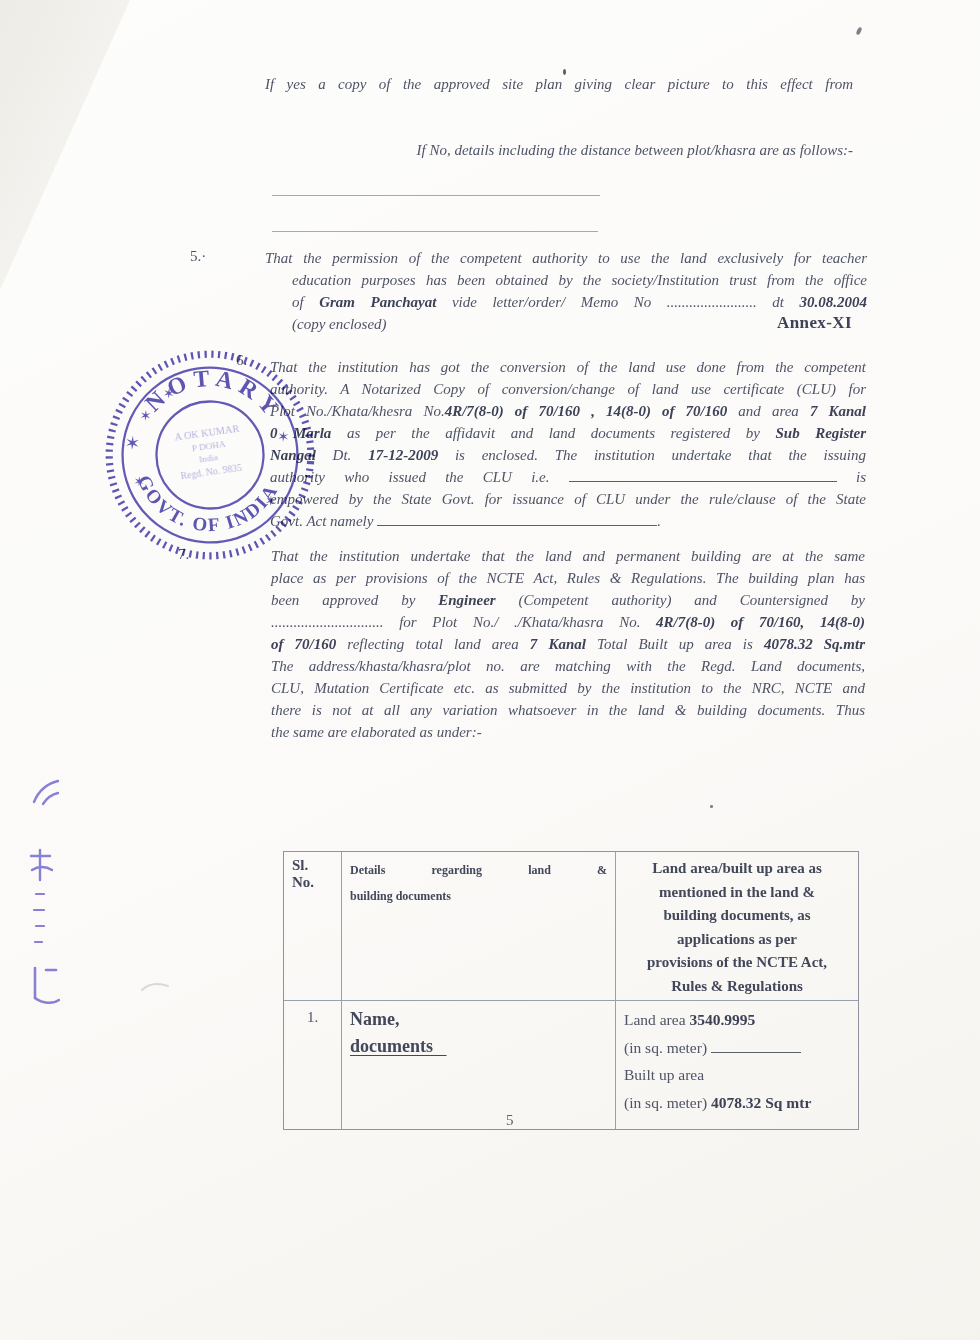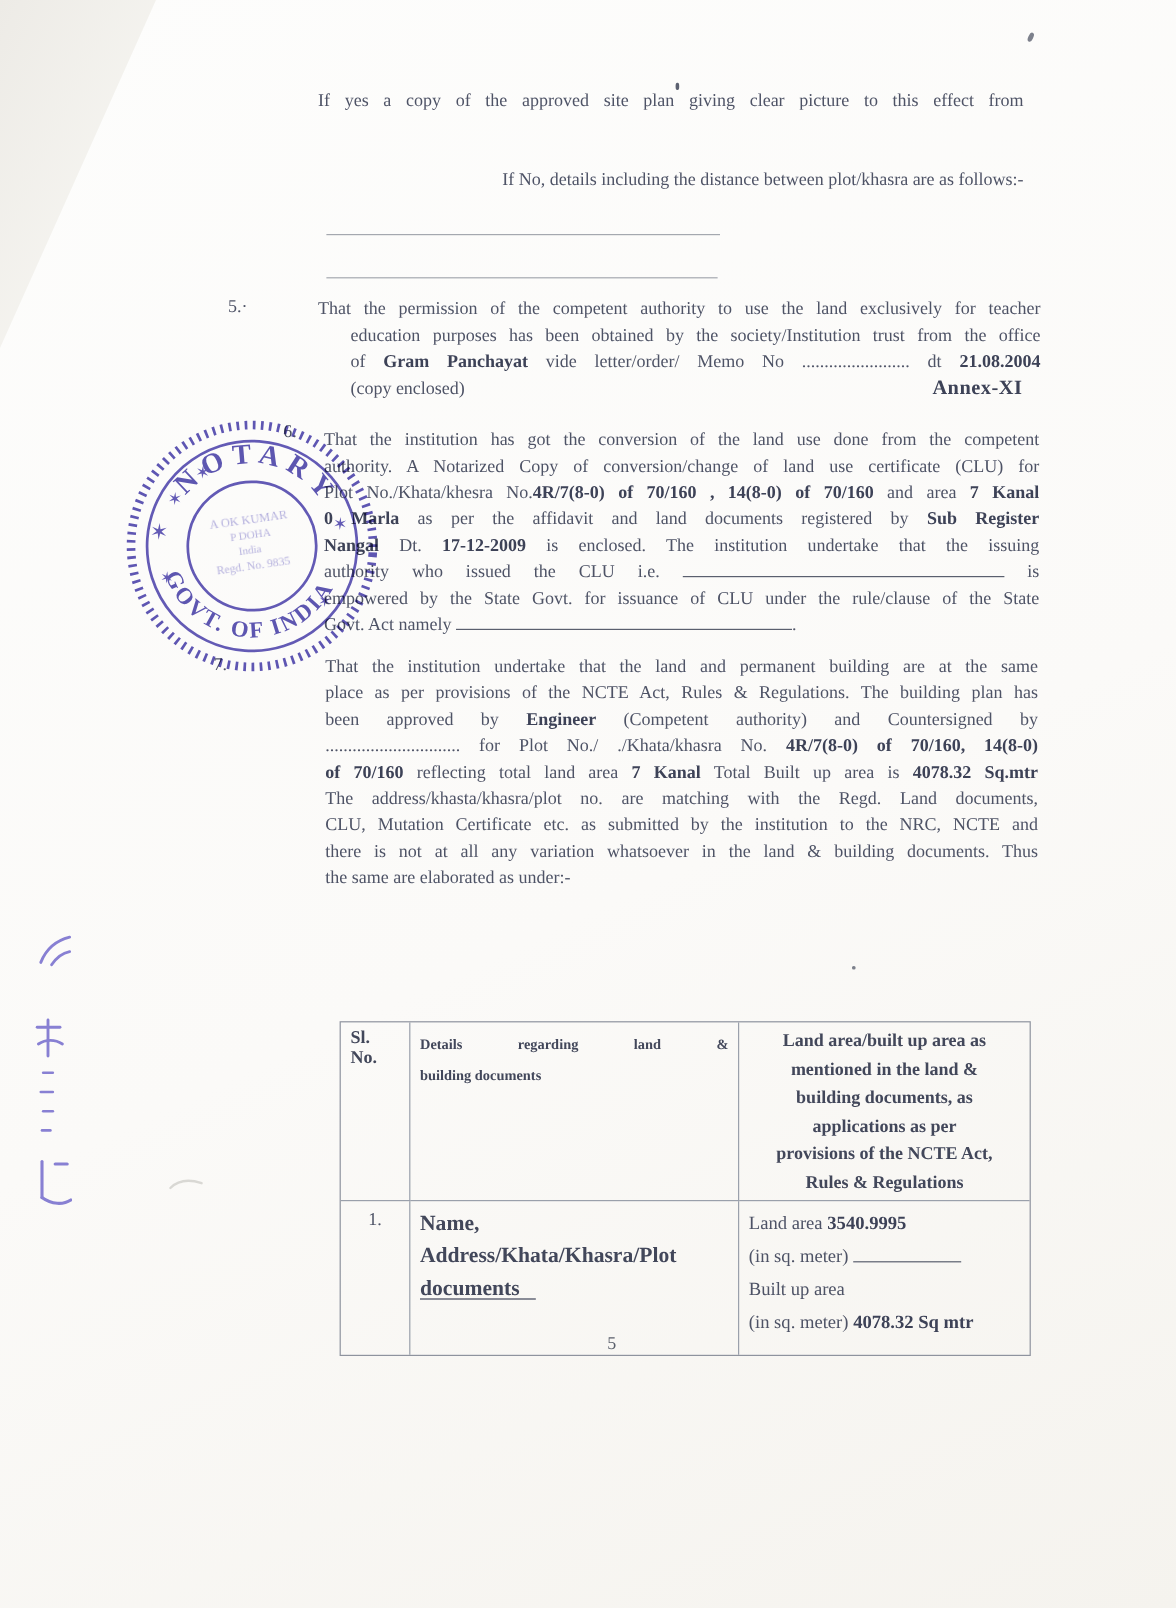--- a/index.html
+++ b/index.html
@@ -1,21 +1,21 @@
 <!DOCTYPE html>
 <html><head>
 <meta charset="utf-8">
 <style>
   html,body{margin:0;padding:0;background:#c9c9c9;}
   .page{
     position:relative;width:980px;height:1340px;margin:0 auto;overflow:hidden;
     background:linear-gradient(155deg,#fdfdfc 0%,#fbfaf8 55%,#f5f3ee 100%);
     font-family:"Liberation Serif",serif;color:#4e5366;font-size:15px;
   }
-  .abs{position:absolute;}
+  .abs{position:absolute;font-style:italic;}
   .tline{line-height:22px;min-height:22px;}
   .just{text-align:justify;text-align-last:justify;}
   .b{font-weight:700;color:#3d4257;}
   .u{text-decoration:underline;text-underline-offset:3px;text-decoration-thickness:1.4px;}
   .blank{display:inline-block;height:13px;border-bottom:1.3px solid #5a5f6e;vertical-align:baseline;}
   .num{position:absolute;font-size:15px;color:#4e5366;}
   .annex{position:absolute;left:777px;top:313px;font-weight:700;font-size:17px;letter-spacing:.4px;color:#3d4257;}
   .scanline{position:absolute;height:1px;background:#878c96;opacity:.75;}
   .pagenum{position:absolute;left:506px;top:1112px;font-size:15px;color:#5a5f6b;}
   
@@ -58,21 +58,21 @@
 
   <div class="abs tline" style="left:265px;top:139px;width:588px;text-align:right;">If No, details including the distance between plot/khasra are as follows:-</div>
 
   <div class="scanline" style="left:272px;top:195px;width:328px;"></div>
   <div class="scanline" style="left:272px;top:231px;width:326px;"></div>
 
   <div class="num" style="left:190px;top:248px;">5.·</div>
   <div class="abs" style="left:265px;top:247px;width:602px;">
       <div class="tline just">That the permission of the competent authority to use the land exclusively for teacher</div>
       <div class="tline just" style="padding-left: 27px;">education purposes has been obtained by the society/Institution trust from the office</div>
-      <div class="tline just" style="padding-left: 27px;"><span>of </span><span class="b">Gram Panchayat</span><span> vide letter/order/ Memo No ........................ dt </span><span class="b">21.08.2004</span></div>
+      <div class="tline just" style="padding-left: 27px;"><span>of </span><span class="b">Gram Panchayat</span><span> vide letter/order/ Memo No ........................ dt </span><span class="b">30.08.2004</span></div>
       <div class="tline" style="padding-left: 27px;">(copy enclosed)</div>
     </div>
   <div class="annex">Annex-XI</div>
 
   <div class="num" style="left:236px;top:352px;">6.</div>
   <div class="abs" style="left:270px;top:356px;width:596px;">
       <div class="tline just">That the institution has got the conversion of the land use done from the competent</div>
       <div class="tline just">authority. A Notarized Copy of conversion/change of land use certificate (CLU) for</div>
       <div class="tline just"><span>Plot No./Khata/khesra No.</span><span class="b">4R/7(8-0) of 70/160 , 14(8-0) of 70/160</span><span> and area </span><span class="b">7 Kanal</span></div>
       <div class="tline just"><span class="b">0 Marla</span><span> as per the affidavit and land documents registered by </span><span class="b">Sub Register</span></div>
@@ -135,21 +135,20 @@
         <div class="tline">Land area/built up area as</div>
         <div class="tline">mentioned in the land &amp;</div>
         <div class="tline">building documents, as</div>
         <div class="tline">applications as per</div>
         <div class="tline">provisions of the NCTE Act,</div>
         <div class="tline">Rules &amp; Regulations</div>
       </div>
     <div class="cell lastrow slno c-center">1.</div>
     <div class="cell lastrow r1c2">
         <div class="tline">Name,</div>
-        <div class="tline">Address/Khata/Khasra/Plot</div>
         <div class="tline"><span class="u">documents&nbsp;&nbsp;&nbsp;</span></div>
       </div>
     <div class="cell lastrow lastcol r1c3">
         <div class="tline"><span>Land area </span><span class="b">3540.9995</span></div>
         <div class="tline"><span>(in sq. meter) </span><span class="blank" style="width: 90px;"></span></div>
         <div class="tline">Built up area</div>
         <div class="tline"><span>(in sq. meter) </span><span class="b">4078.32 Sq mtr</span></div>
       </div>
   </div>
 

